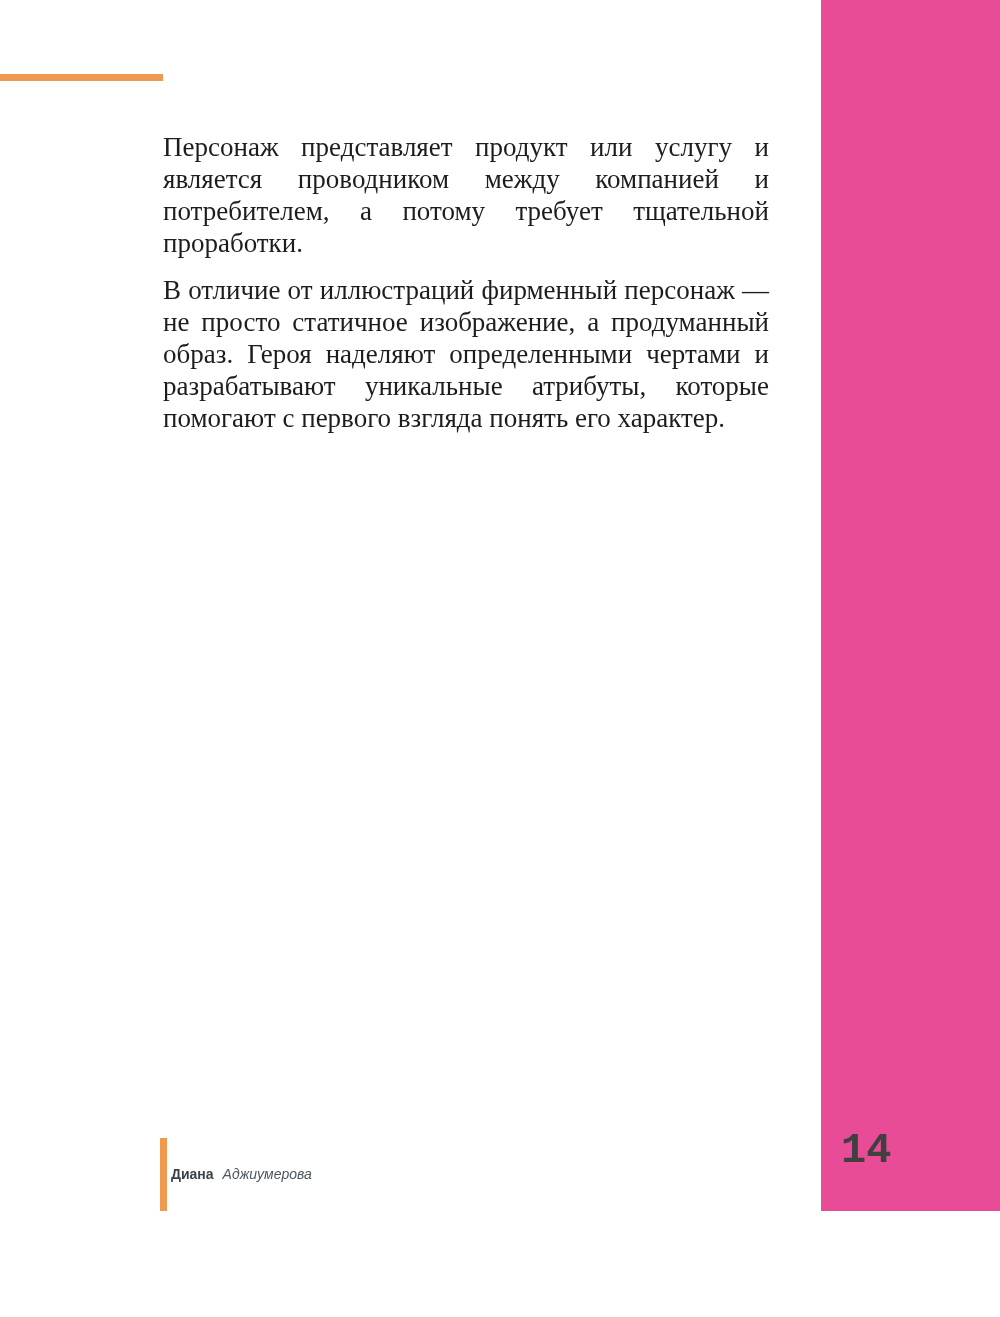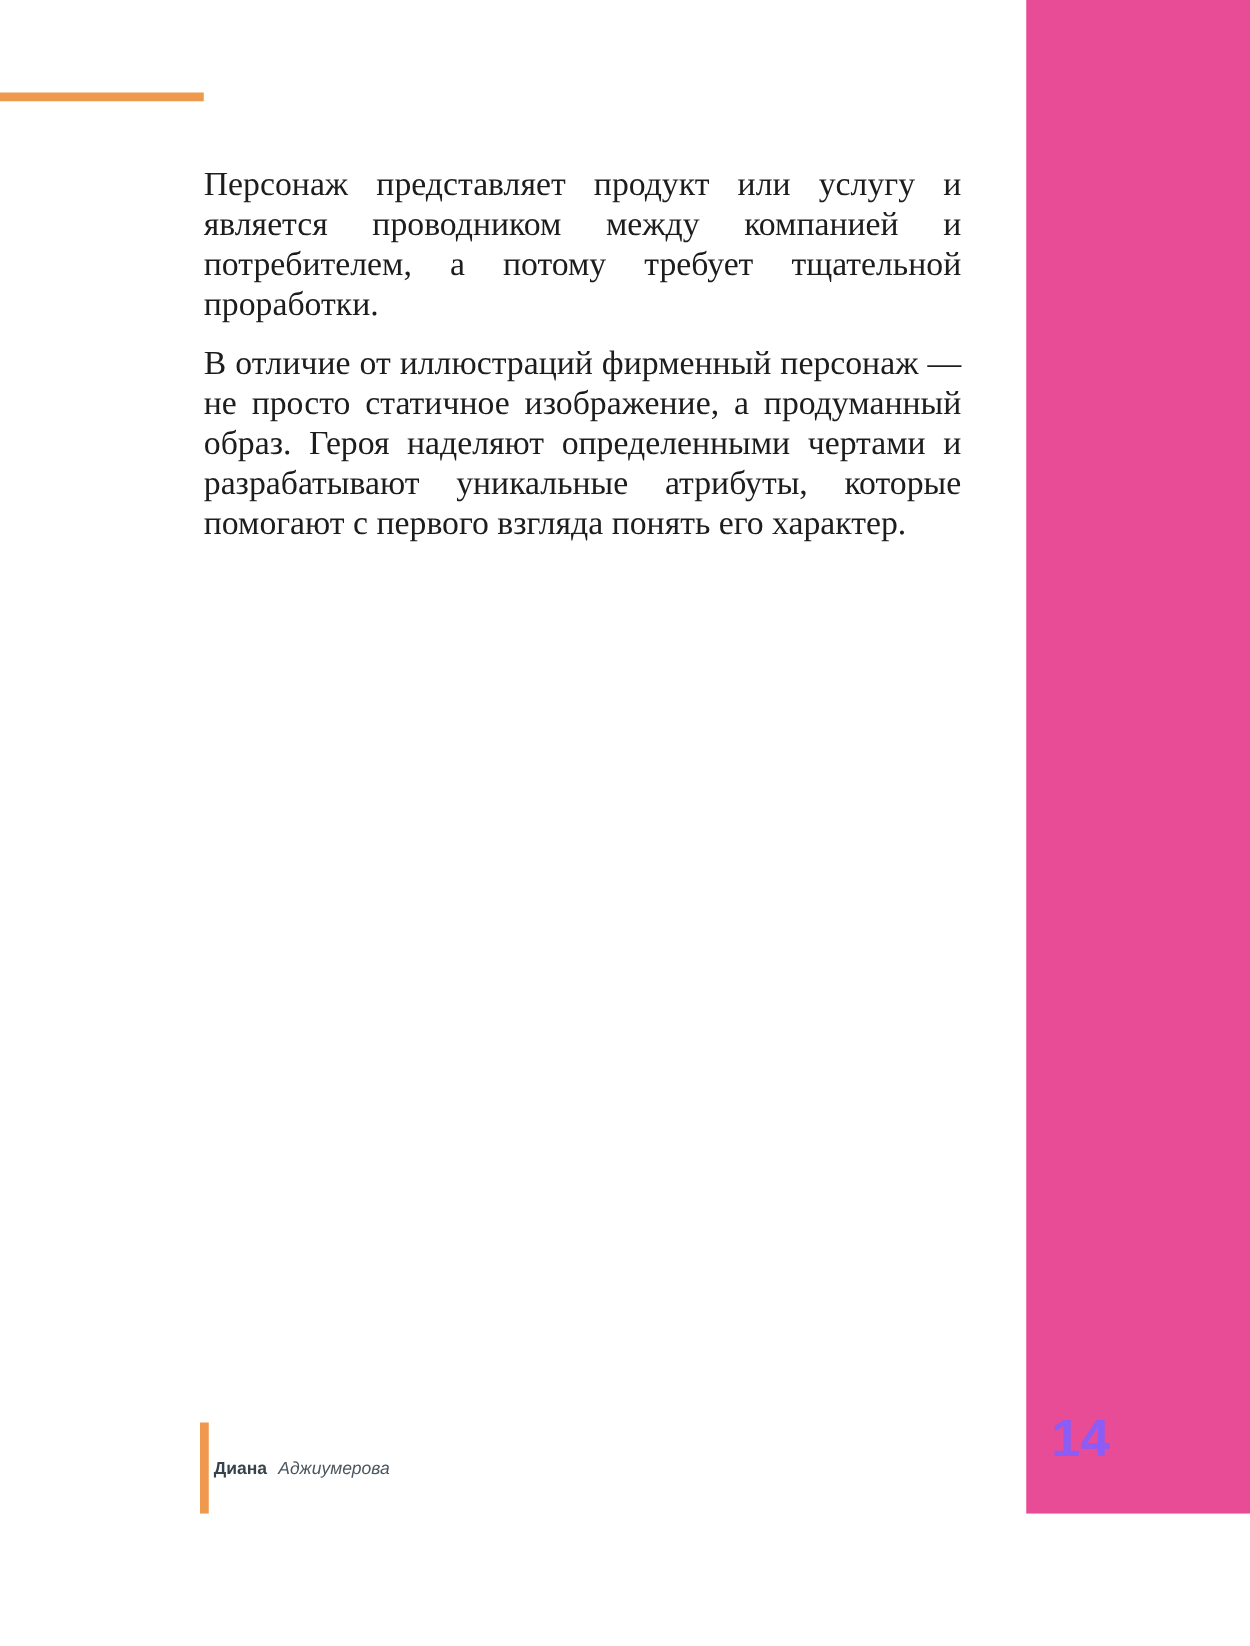--- a/index.html
+++ b/index.html
@@ -76,25 +76,25 @@
   .author-last {
     font-style: italic;
     font-weight: 400;
     color: #4C565E;
     margin-left: 9px;
   }
   .page-number {
     position: absolute;
     left: 841px;
     top: 1128px;
-    font-family: Liberation Sans, sans-serif;
+    font-family: Liberation Mono, monospace;
     font-weight: 700;
     font-size: 42px;
     line-height: 46px;
-    color: #8b5cf6;
+    color: #404040;
   }
 </style>
 </head>
 <body>
 
 <div class="page">
 
   <div class="pink-band"></div>
 
   <div class="top-rule"></div>

